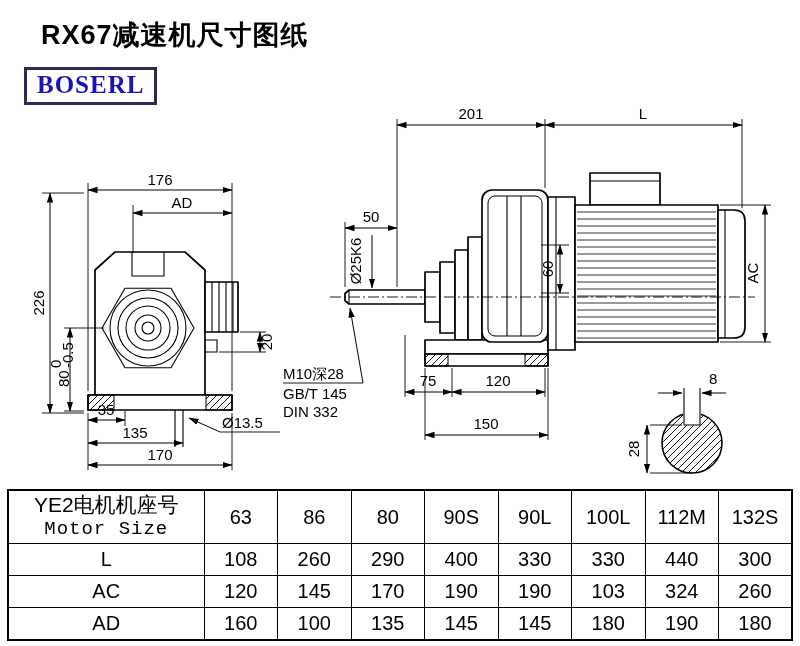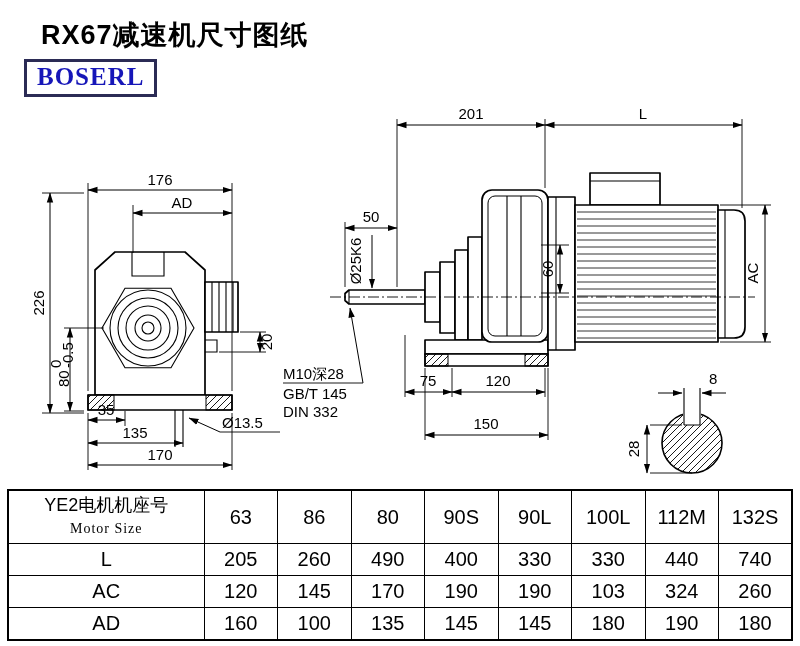--- a/index.html
+++ b/index.html
@@ -1,40 +1,40 @@
 <!DOCTYPE html>
 <html><head>
 <meta charset="utf-8">
 <style>
   html,body{margin:0;padding:0;background:#fff;}
   .page{position:relative;width:800px;height:646px;background:#fff;overflow:hidden;
         font-family:"Liberation Sans",sans-serif;color:#000;}
   .title{position:absolute;left:34px;top:10px;margin:7px;font-size:27px;font-weight:bold;
          letter-spacing:1px;font-family:"Liberation Sans",sans-serif;}
-  .brand{position:absolute;left:24px;top:59px;border:3px solid #2b2b55;padding:1px 10px 3px;
+  .brand{position:absolute;left:24px;top:67px;border:3px solid #2b2b55;padding:1px 10px 3px;
          background:#fff;}
   .brand span{font-family:"Liberation Serif",serif;font-weight:bold;font-size:25px;color:#1616b8;
               letter-spacing:1px;}
   svg.drawing{position:absolute;overflow:visible;}
   svg text{font-family:"Liberation Sans",sans-serif;font-size:15px;fill:#000;stroke:none;}
   .dl{stroke:#000;stroke-width:1;fill:none;}
   .ext{stroke:#000;stroke-width:0.9;fill:none;}
   .part{stroke:#000;stroke-width:1.7;fill:#fff;stroke-linejoin:round;}
   .part-thin{stroke:#000;stroke-width:1.1;fill:none;}
   .part-thin2{stroke:#000;stroke-width:1;fill:none;}
   .fins{stroke:#000;stroke-width:0.8;fill:none;}
   .cl{stroke:#000;stroke-width:0.9;stroke-dasharray:11 3 2 3;fill:none;}
   .hatch{stroke:#000;stroke-width:1;}
   .dim-table{position:absolute;left:7px;top:489px;border-collapse:collapse;table-layout:fixed;
              width:786px;border:2px solid #000;background:#fff;}
   .dim-table td{border:1px solid #000;text-align:center;vertical-align:middle;padding:0;
                 height:31px;font-size:20px;}
   .dim-table .head-row td{height:52px;}
-  .head-label-cn{font-size:18px;line-height:24px;}
-  .head-label-en{font-size:14px;line-height:24px;font-family:Liberation Serif, serif;letter-spacing:1px;}
+  .head-label-cn{font-size:21px;line-height:24px;}
+  .head-label-en{font-size:19px;line-height:24px;font-family:Liberation Mono, monospace;letter-spacing:1px;}
 </style>
 </head>
 <body>
 
 <div class="page">
 
   <h1 class="title">RX67减速机尺寸图纸</h1>
 
   <div class="brand">
     <span>BOSERL</span>
@@ -206,28 +206,28 @@
       <td>86</td>
       <td>80</td>
       <td>90S</td>
       <td>90L</td>
       <td>100L</td>
       <td>112M</td>
       <td>132S</td>
     </tr>
     <tr>
       <td>L</td>
-      <td>205</td>
+      <td>108</td>
       <td>260</td>
-      <td>490</td>
+      <td>290</td>
       <td>400</td>
       <td>330</td>
       <td>330</td>
       <td>440</td>
-      <td>740</td>
+      <td>300</td>
     </tr>
     <tr>
       <td>AC</td>
       <td>120</td>
       <td>145</td>
       <td>170</td>
       <td>190</td>
       <td>190</td>
       <td>103</td>
       <td>324</td>

